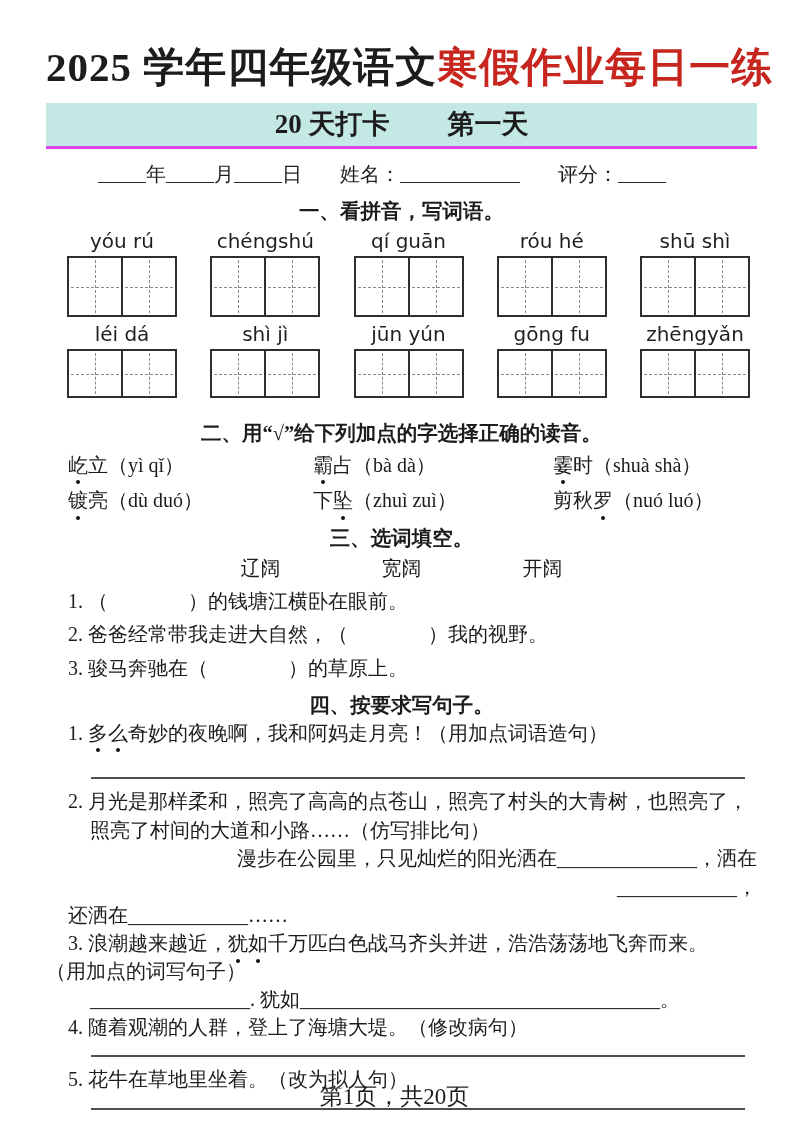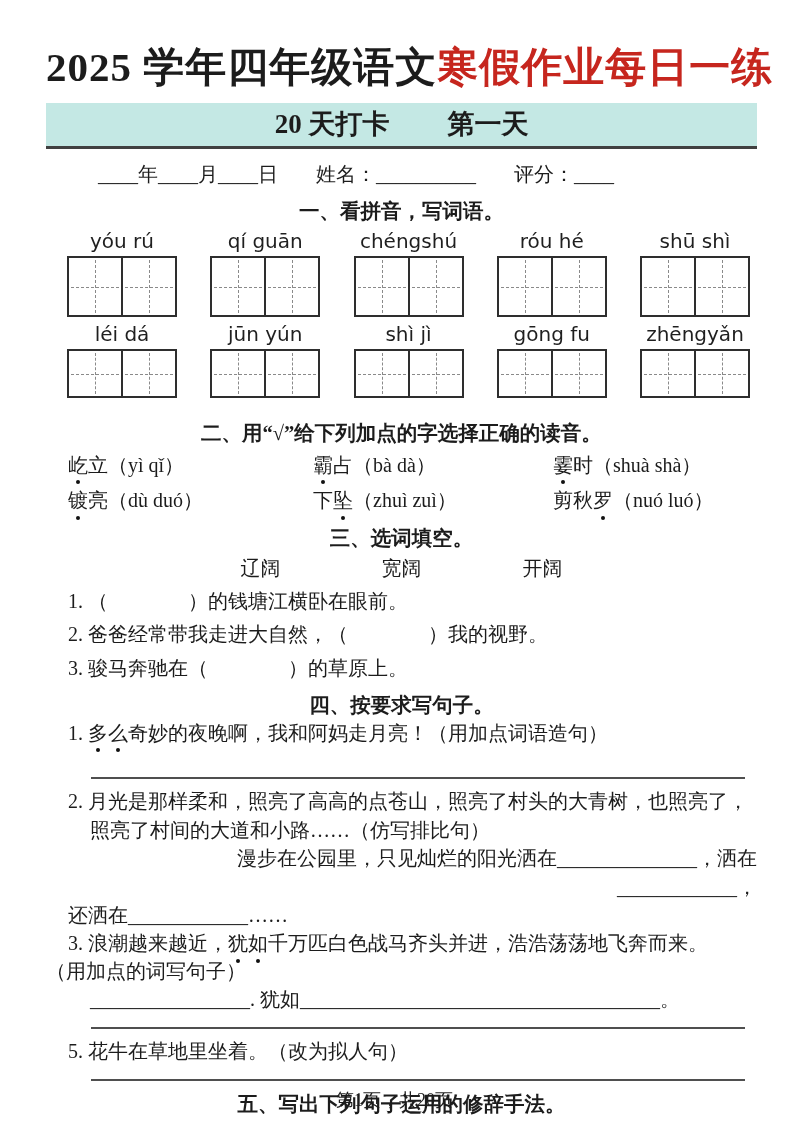--- a/index.html
+++ b/index.html
@@ -3,24 +3,24 @@
 <meta charset="utf-8">
 <style>
   html,body{margin:0;padding:0;background:#e8e8e8;}
   .page{width:793px;height:1121px;background:#ffffff;margin:0 auto;position:relative;overflow:hidden;
         font-family:"Liberation Serif","DejaVu Serif",serif;color:#1c1c1c;}
   .content{padding:0 36px 0 46px;}
 
   
   .title{margin-top:40px;text-align:center;font-size:41px;font-weight:bold;letter-spacing:1px;white-space:nowrap;}
   .title .t-red{color:#c6261e;}
-  .banner{margin-top:8px;background:#c4e8e4;border-bottom:3px solid #404040;
+  .banner{margin-top:8px;background:#c4e8e4;border-bottom:3px solid #d946ef;
           display:flex;justify-content:center;gap:58px;align-items:center;
           font-size:27px;font-weight:bold;padding:3px 0 4px 0;}
-  .meta{margin-top:12px;font-size:20px;padding-left:52px;display:flex;gap:38px;white-space:nowrap;}
+  .meta{margin-top:12px;font-size:20px;padding-left:52px;display:flex;gap:38px;white-space:nowrap;font-family:Liberation Mono, monospace;}
 
   
   .sec-title{font-weight:bold;font-size:20.5px;margin-top:9px;text-align:center;}
 
   
   .wrow{display:flex;justify-content:space-between;margin-top:4px;padding:0 4px 12px 18px;}
   .wcol{display:flex;flex-direction:column;align-items:center;width:116px;}
   .pin{font-family:"DejaVu Sans",sans-serif;font-size:20px;color:#1f1f1f;white-space:nowrap;margin-bottom:3px;}
   .pin2{margin-top:5px;}
   .boxes{display:flex;}
@@ -44,21 +44,21 @@
 
   
   .opts{display:flex;justify-content:center;gap:101px;font-size:20px;margin-top:3px;font-weight:500;}
   .s3items .line{margin-top:5px;}
 
   
   .ansline{border-bottom:2px solid #4f4f4f;height:0;margin:30px 12px 8px 45px;}
   .ansline.tight{margin-top:14px;}
   .note-right{text-align:left;padding-right:14px;font-size:20px;}
 
-  .footer{position:absolute;bottom:9px;left:0;right:4px;text-align:center;font-size:18px;color:#1c1c1c;}
+  .footer{position:absolute;bottom:9px;left:0;right:4px;text-align:center;font-size:23px;color:#1c1c1c;}
 </style>
 </head>
 <body>
 
 <div class="page">
   <div class="content">
 
     <div class="title">
       <span>2025 学年四年级语文</span><span class="t-red">寒假作业每日一练</span>
     </div>
@@ -82,38 +82,38 @@
             <div class="cell"></div>
             <div class="cell"></div>
           </div>
         <div class="pin pin2">léi  dá</div>
         <div class="boxes">
             <div class="cell short"></div>
             <div class="cell short"></div>
           </div>
       </div>
       <div class="wcol">
+        <div class="pin">chéngshú</div>
+        <div class="boxes">
+            <div class="cell"></div>
+            <div class="cell"></div>
+          </div>
+        <div class="pin pin2">shì  jì</div>
+        <div class="boxes">
+            <div class="cell short"></div>
+            <div class="cell short"></div>
+          </div>
+      </div>
+      <div class="wcol">
         <div class="pin">qí  guān</div>
         <div class="boxes">
             <div class="cell"></div>
             <div class="cell"></div>
           </div>
         <div class="pin pin2">jūn  yún</div>
-        <div class="boxes">
-            <div class="cell short"></div>
-            <div class="cell short"></div>
-          </div>
-      </div>
-      <div class="wcol">
-        <div class="pin">chéngshú</div>
-        <div class="boxes">
-            <div class="cell"></div>
-            <div class="cell"></div>
-          </div>
-        <div class="pin pin2">shì  jì</div>
         <div class="boxes">
             <div class="cell short"></div>
             <div class="cell short"></div>
           </div>
       </div>
       <div class="wcol">
         <div class="pin">róu  hé</div>
         <div class="boxes">
             <div class="cell"></div>
             <div class="cell"></div>
@@ -163,20 +163,21 @@
     <div class="sec-title">四、按要求写句子。</div>
     <div class="line ind"><span>1. </span><span class="dotted">多</span><span class="dotted">么</span><span>奇妙的夜晚啊，我和阿妈走月亮！（用加点词语造句）</span></div>
     <div class="ansline"></div>
     <div class="line ind">2. 月光是那样柔和，照亮了高高的点苍山，照亮了村头的大青树，也照亮了，</div>
     <div class="line ind2">照亮了村间的大道和小路……（仿写排比句）</div>
     <div class="line ind3">漫步在公园里，只见灿烂的阳光洒在______________，洒在____________，</div>
     <div class="line ind">还洒在____________……</div>
     <div class="line ind"><span>3. 浪潮越来越近，</span><span class="dotted">犹</span><span class="dotted">如</span><span>千万匹白色战马齐头并进，浩浩荡荡地飞奔而来。</span></div>
     <div class="note-right">（用加点的词写句子）</div>
     <div class="line ind2">________________. 犹如____________________________________。</div>
+    <div class="line ind">4. 随着观潮的人群，登上了海塘大堤。（修改病句）</div>
     <div class="ansline tight"></div>
     <div class="line ind">5. 花牛在草地里坐着。（改为拟人句）</div>
     <div class="ansline tight"></div>
 
     <div class="sec-title">五、写出下列句子运用的修辞手法。</div>
 
   </div>
 
   <div class="footer">第1页，共20页</div>
 </div>

